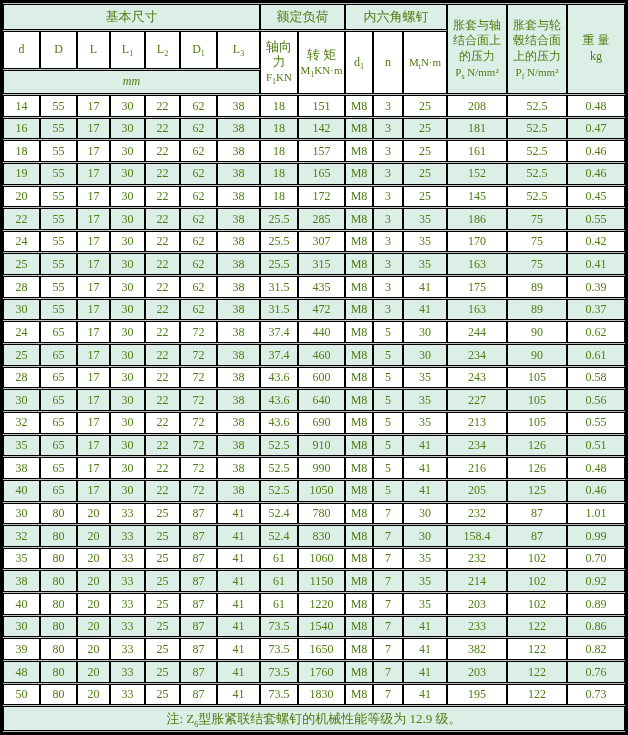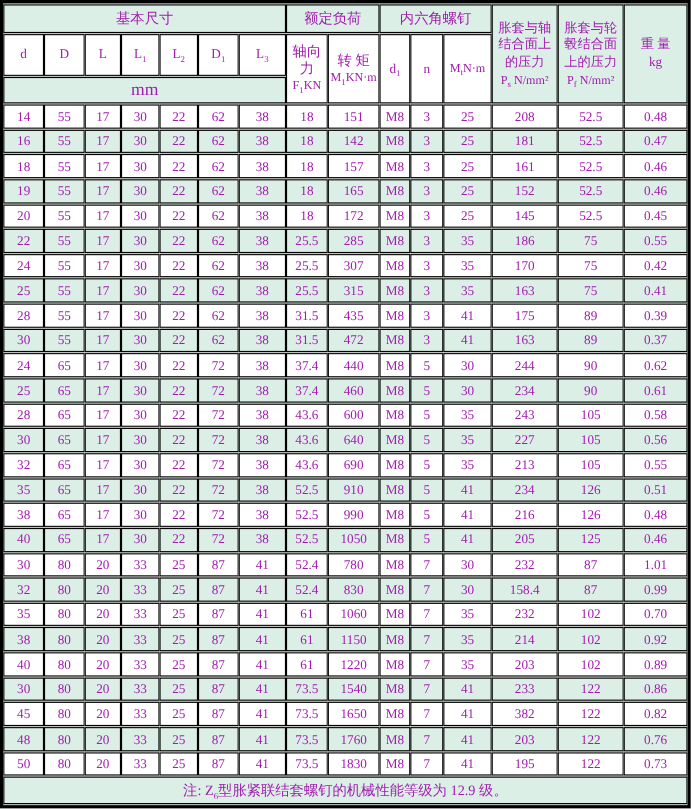--- a/index.html
+++ b/index.html
@@ -4,38 +4,38 @@
 <style>
   html,body{margin:0;padding:0;background:#ffffff;}
   table.spec{
     width:628px;height:735px;
     table-layout:fixed;
     border-collapse:separate;
     border-spacing:0 1px;
     background:#bfbfbf;
     border:3px solid #000;
     font-family:"Liberation Serif","DejaVu Serif",serif;
-    color:#a21caf;
+    color:#4d7c0f;
   }
   th,td{
     border:1px solid #000;
     background:#ffffff;
     text-align:center;
     vertical-align:middle;
     padding:0 1px;
     font-weight:normal;
     overflow:hidden;
   }
   .mint{background:#dcefe7;}
   thead th{font-size:13px;line-height:1.15;}
   thead .sym{font-size:12px;}
   thead .formula{font-size:11px;white-space:nowrap;}
   thead tr.grp th{height:24px;}
   thead tr.sym-row th{height:36px;}
-  thead tr.unit-row th{height:22px;font-size:16px;}
+  thead tr.unit-row th{height:22px;font-size:12px;font-style:italic;}
   .tall{font-size:12px;line-height:1.3;padding:0 2px;font-family:Liberation Serif, serif;}
   sub{font-size:8px;line-height:0;}
   tbody.data td{font-size:12px;height:19px;line-height:1.05;}
   tbody.data tr:nth-child(even) td{background:#dcefe7;}
   tbody.foot td{font-size:13px;height:22px;}
 </style>
 </head>
 <body>
 
 <table class="spec">
@@ -505,21 +505,21 @@
         <td>73.5</td>
         <td>1540</td>
         <td>M8</td>
         <td>7</td>
         <td>41</td>
         <td>233</td>
         <td>122</td>
         <td>0.86</td>
       </tr>
       <tr>
-        <td>45</td>
+        <td>39</td>
         <td>80</td>
         <td>20</td>
         <td>33</td>
         <td>25</td>
         <td>87</td>
         <td>41</td>
         <td>73.5</td>
         <td>1650</td>
         <td>M8</td>
         <td>7</td>

